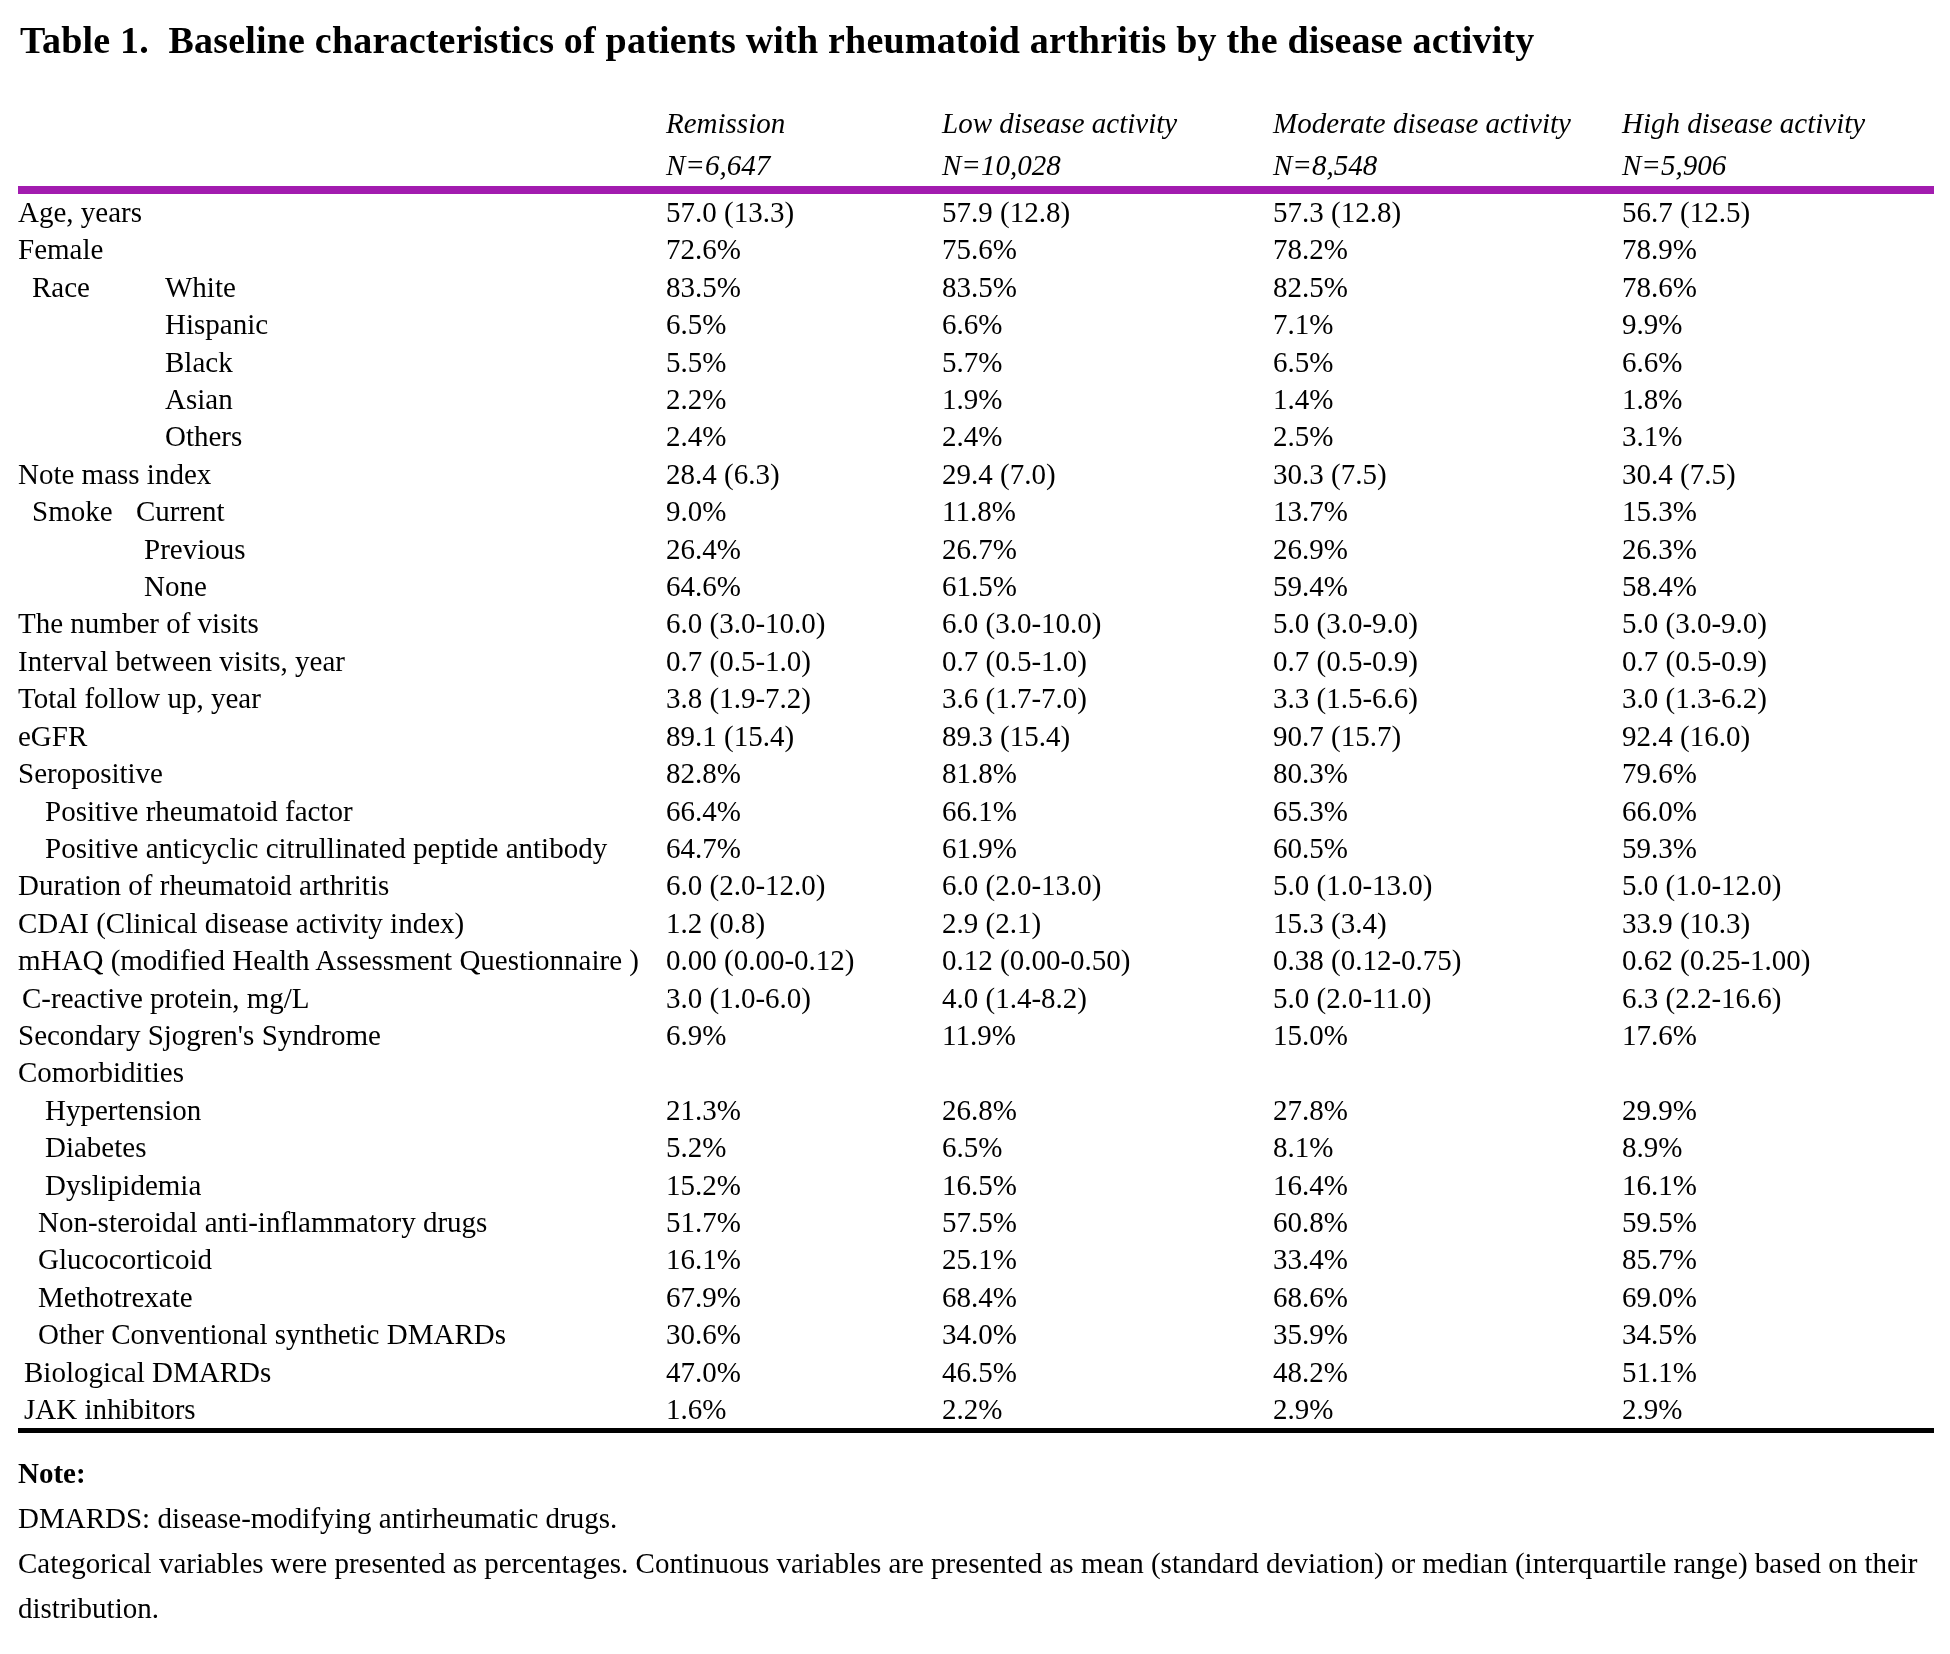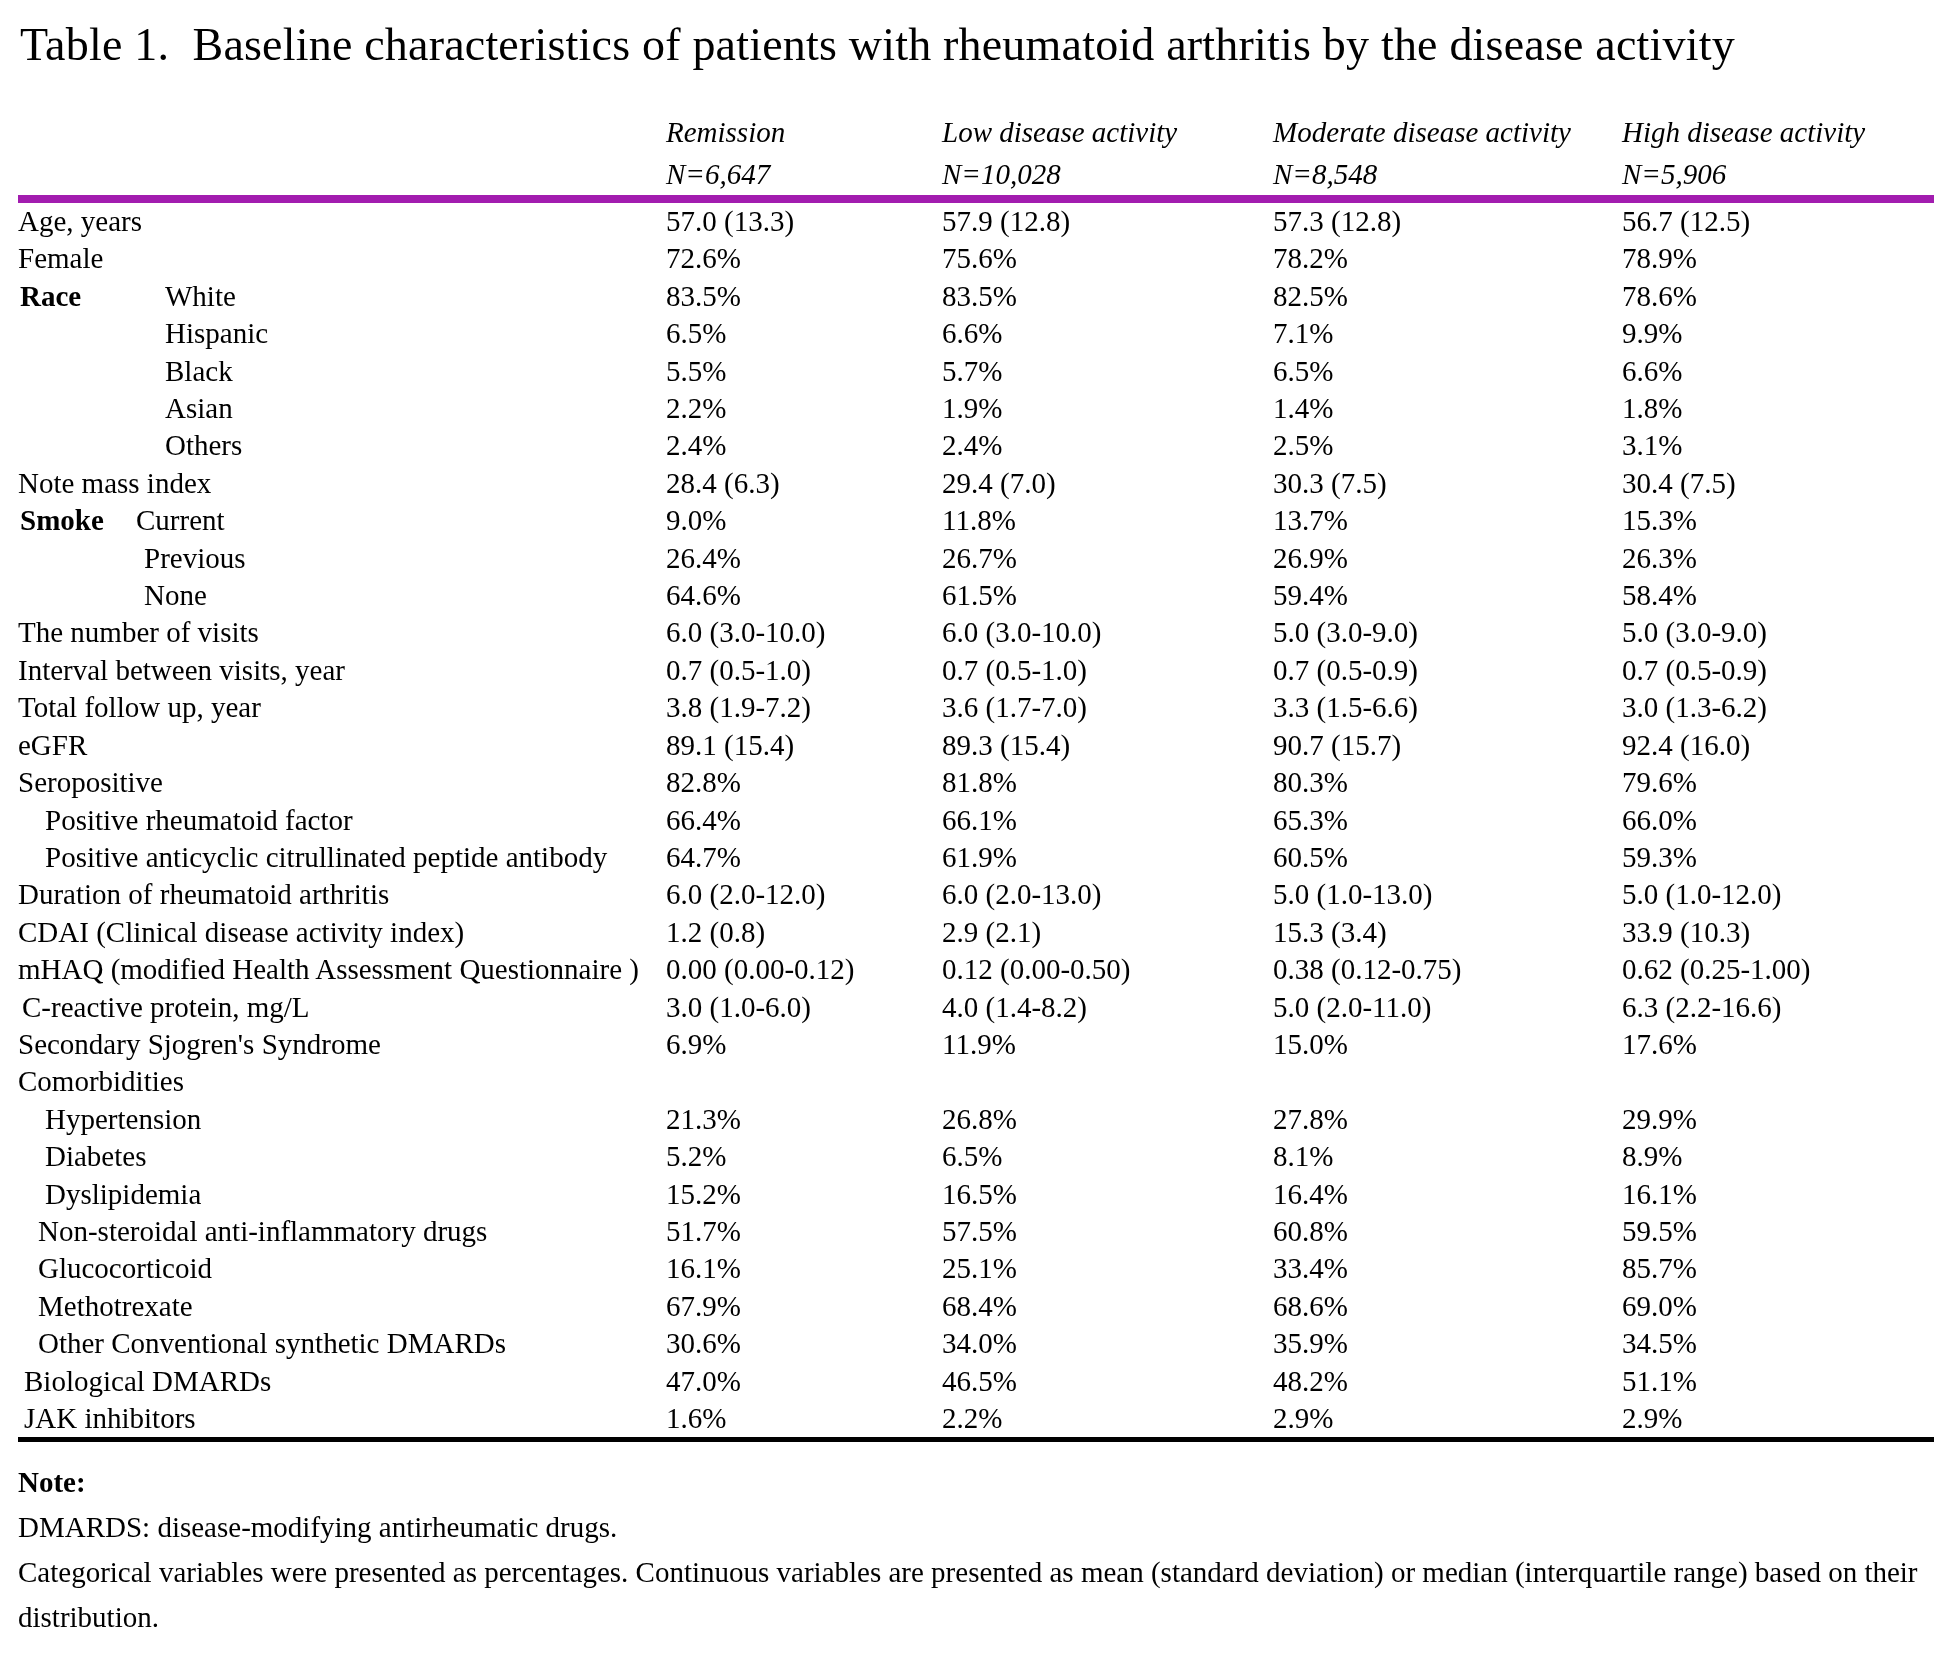--- a/index.html
+++ b/index.html
@@ -11,22 +11,22 @@
   }
   body {
     width: 1950px;
     height: 1654px;
     overflow: hidden;
   }
   .page {
     padding: 12px 16px 0 18px;
   }
   .title {
-    font-size: 46px;
-    font-weight: normal;
+    font-size: 38px;
+    font-weight: bold;
     white-space: pre-wrap;
     margin: 6px 0 0 2px;
     letter-spacing: 0.2px;
   }
   table.baseline {
     border-collapse: collapse;
     table-layout: fixed;
     width: 1916px;
     margin-top: 40px;
   }
@@ -52,23 +52,22 @@
     line-height: 37.4px;
   }
   tbody tr:last-child {
     border-bottom: 5px solid #000000;
   }
   td.label-cell {
     position: relative;
   }
   .group-label {
     position: absolute;
-    left: 2px;
+    left: 14px;
     top: 0;
-    font-weight: bold;
   }
   .row-label {
     display: inline-block;
   }
   .notes {
     margin-top: 18px;
     width: 1908px;
     font-size: 29px;
     line-height: 45px;
   }

